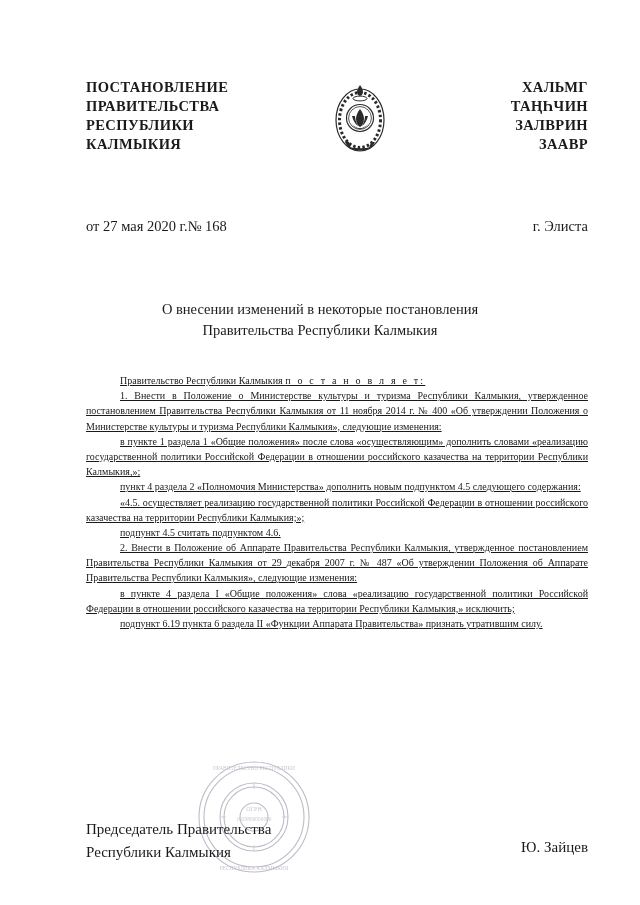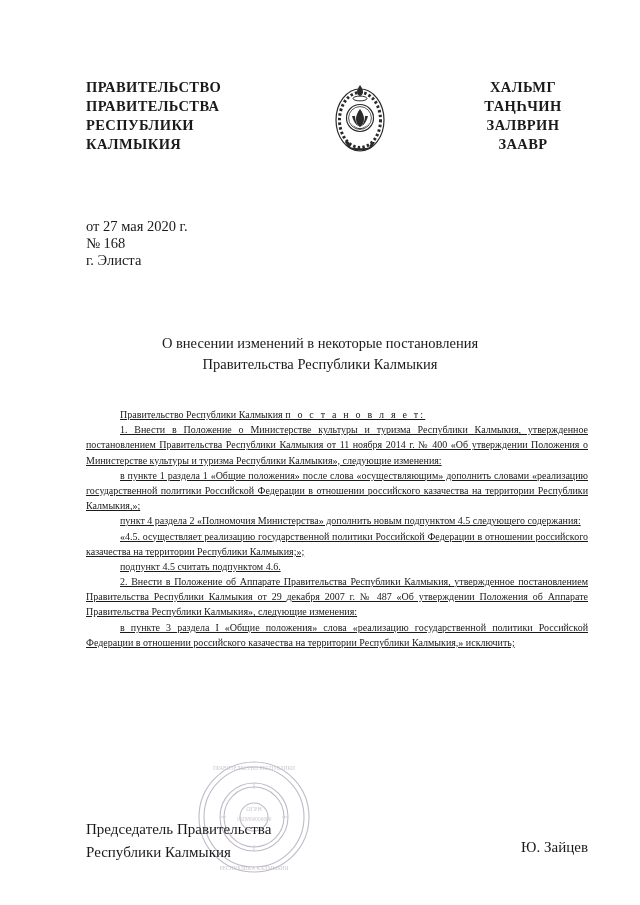--- a/index.html
+++ b/index.html
@@ -35,41 +35,40 @@
     font-family: "Liberation Serif", serif;
     font-size: 14.5px;
     font-weight: bold;
     line-height: 1.32;
     letter-spacing: 0.4px;
     text-align: left;
     white-space: pre-line;
     width: 190px;
   }
   .header-title.right {
-    text-align: center;
+    text-align: right;
     width: 130px;
     padding-left: 14px;
   }
   .emblem {
     width: 66px;
     height: 78px;
     position: relative;
     flex: 0 0 auto;
     margin-top: 2px;
   }
   .emblem svg { display: block; }
 
   
   .meta-row {
     display: flex;
     align-items: baseline;
     padding: 0 52px 0 86px;
     margin-top: 60px;
     font-size: 14.5px;
-    flex-direction: column;
   }
   .meta-date { flex: 0 0 auto; }
   .meta-number { flex: 1 1 auto; padding-right: 60px;}
   .meta-city { flex: 0 0 auto; }
 
   
   .doc-title {
     margin-top: 64px;
     text-align: center;
     font-size: 14.5px;
@@ -122,21 +121,21 @@
     opacity: 0.42;
     pointer-events: none;
   }
 </style>
 </head>
 <body>
 
 <div class="page">
 
   <div class="header">
-    <div class="header-title">ПРАВИТЕЛЬСТВО
+    <div class="header-title">ПОСТАНОВЛЕНИЕ
 ПРАВИТЕЛЬСТВА
 РЕСПУБЛИКИ
 КАЛМЫКИЯ</div>
 
     <div class="emblem">
       <svg width="66" height="78" viewBox="0 0 66 78" xmlns="http://www.w3.org/2000/svg">
 
         <ellipse cx="33" cy="40" rx="24" ry="31" fill="none" stroke="#2b2b2b" stroke-width="1.2"></ellipse>
         <ellipse cx="33" cy="40" rx="20.5" ry="27.5" fill="none" stroke="#2b2b2b" stroke-width="3" stroke-dasharray="2.5 2.2"></ellipse>
 
@@ -173,21 +172,22 @@
 Правительства Республики Калмыкия</div>
 
   <div class="body">
     <p class="para"><span>Правительство Республики Калмыкия </span><span class="spaced">п о с т а н о в л я е т:</span></p>
     <p class="para">1. Внести в Положение о Министерстве культуры и туризма Республики Калмыкия, утвержденное постановлением Правительства Республики Калмыкия от 11 ноября 2014 г. № 400 «Об утверждении Положения о Министерстве культуры и туризма Республики Калмыкия», следующие изменения:</p>
     <p class="para">в пункте 1 раздела 1 «Общие положения» после слова «осуществляющим» дополнить словами «реализацию государственной политики Российской Федерации в отношении российского казачества на территории Республики Калмыкия,»;</p>
     <p class="para">пункт 4 раздела 2 «Полномочия Министерства» дополнить новым подпунктом 4.5 следующего содержания:</p>
     <p class="para">«4.5. осуществляет реализацию государственной политики Российской Федерации в отношении российского казачества на территории Республики Калмыкия;»;</p>
     <p class="para">подпункт 4.5 считать подпунктом 4.6.</p>
     <p class="para">2. Внести в Положение об Аппарате Правительства Республики Калмыкия, утвержденное постановлением Правительства Республики Калмыкия от 29 декабря 2007 г. № 487 «Об утверждении Положения об Аппарате Правительства Республики Калмыкия», следующие изменения:</p>
-    <p class="para">в пункте 3 раздела I «Общие положения» слова «реализацию государственной политики Российской Федерации в отношении российского казачества на территории Республики Калмыкия,» исключить;</p>
+    <p class="para">в пункте 4 раздела I «Общие положения» слова «реализацию государственной политики Российской Федерации в отношении российского казачества на территории Республики Калмыкия,» исключить;</p>
+    <p class="para">подпункт 6.19 пункта 6 раздела II «Функции Аппарата Правительства» признать утратившим силу.</p>
   </div>
 
   <div class="stamp">
     <svg width="116" height="116" viewBox="0 0 116 116" xmlns="http://www.w3.org/2000/svg">
       <g fill="none" stroke="#6b5a7a" stroke-width="1.1">
         <circle cx="58" cy="58" r="55"></circle>
         <circle cx="58" cy="58" r="50"></circle>
         <circle cx="58" cy="58" r="34"></circle>
         <circle cx="58" cy="58" r="30"></circle>
         <circle cx="58" cy="58" r="14"></circle>

